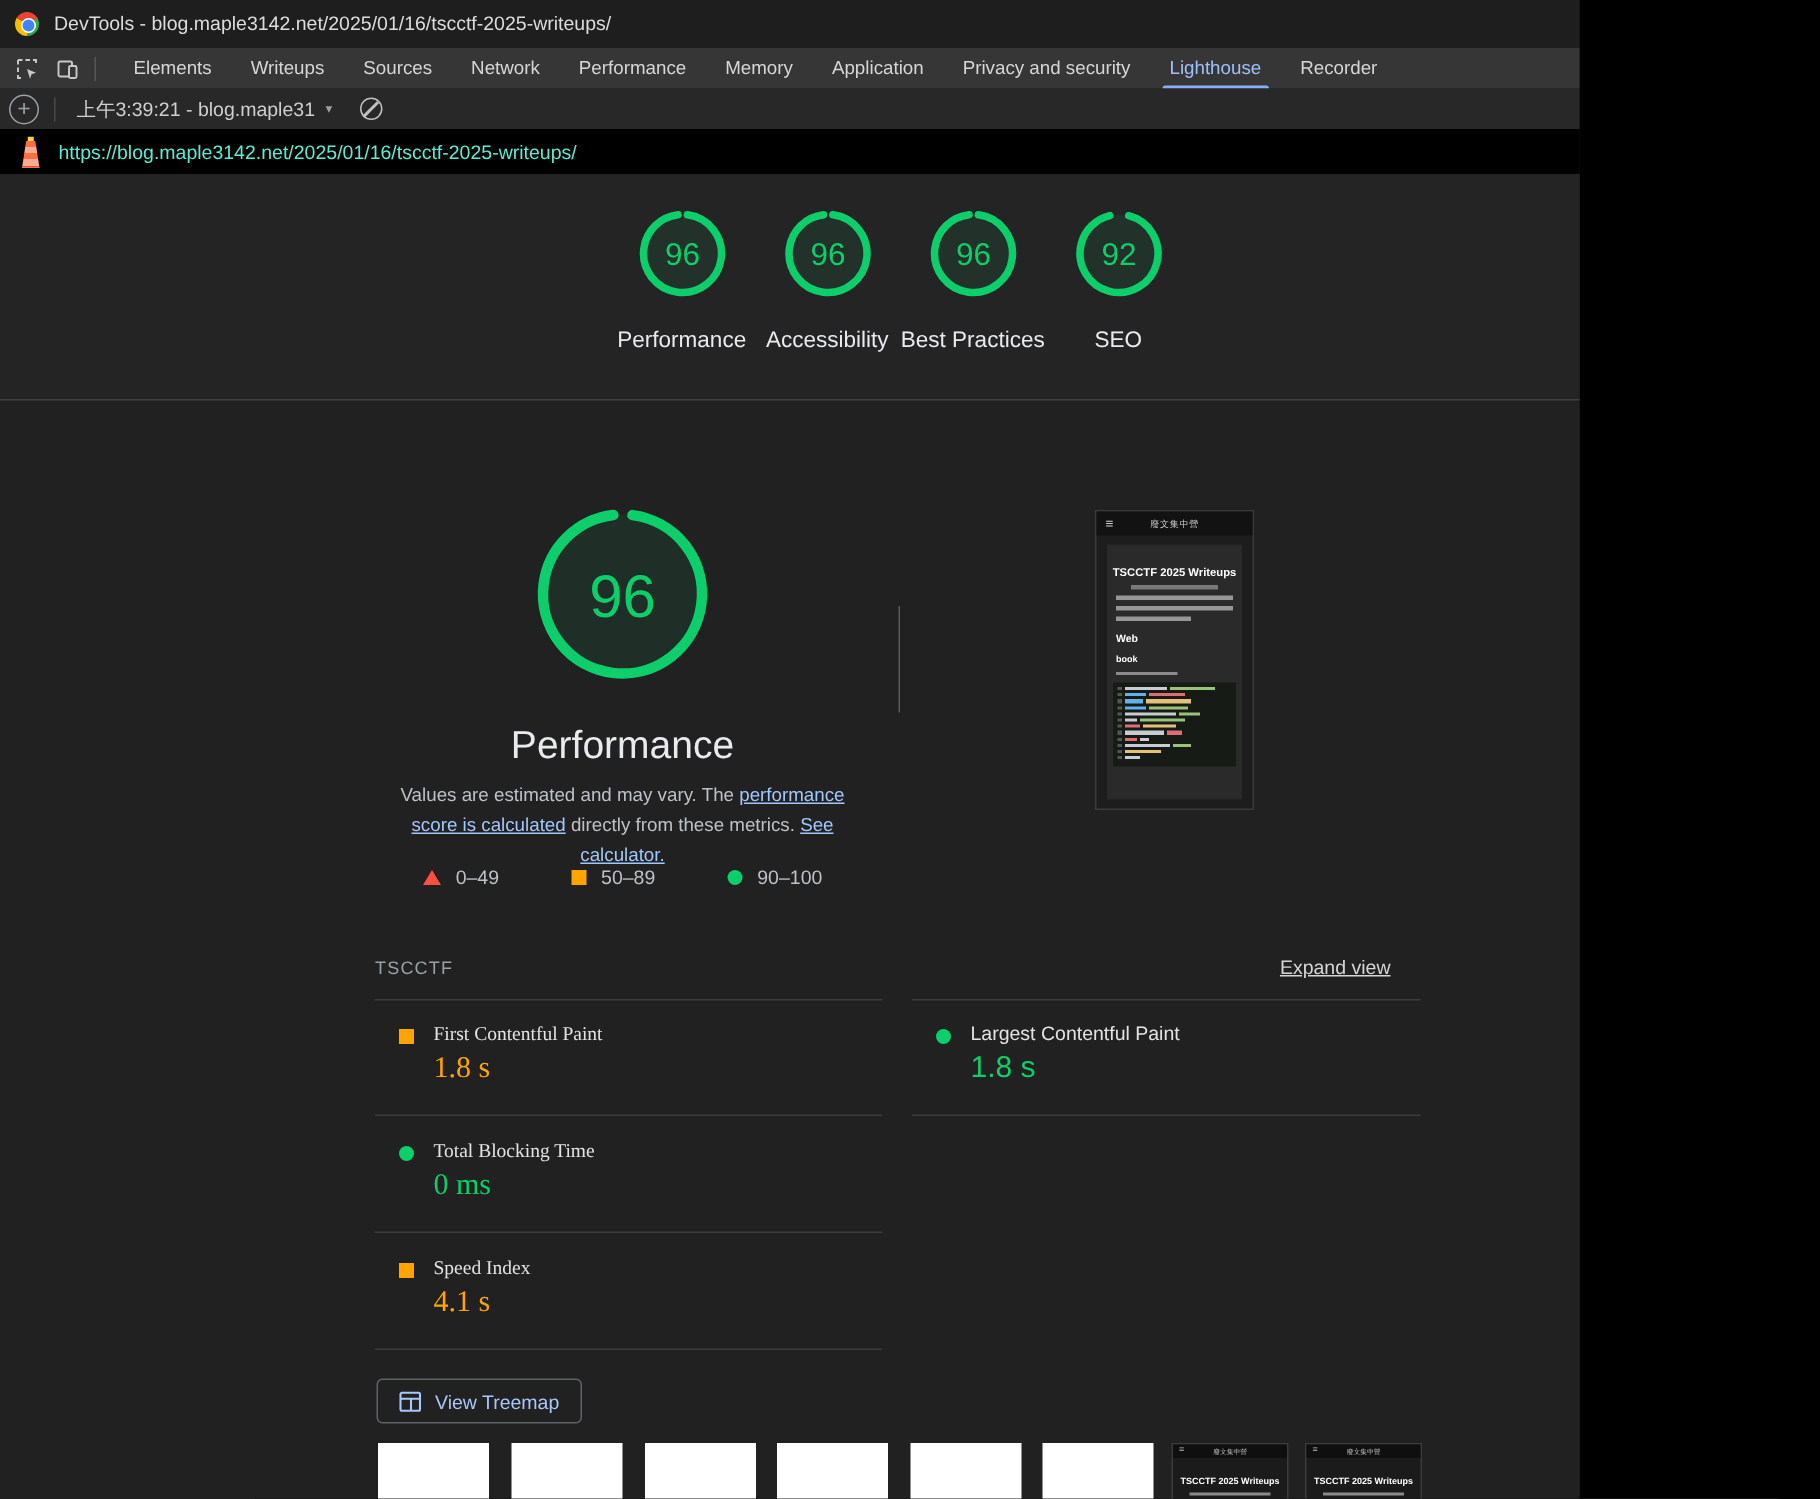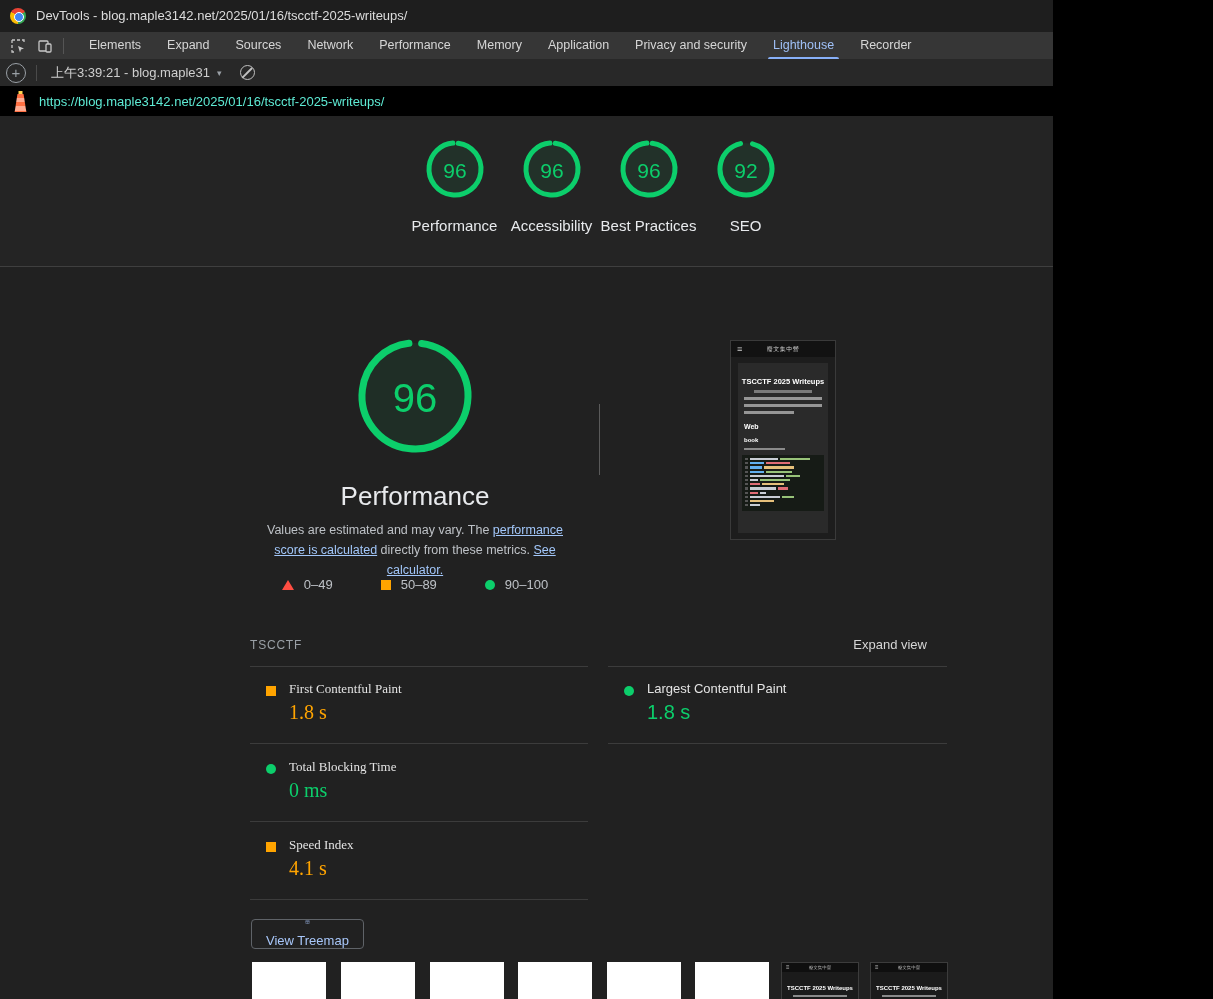--- a/index.html
+++ b/index.html
@@ -89,38 +89,38 @@
   .pv-h2 { margin:7px 0 0 6px; font-size:6px; font-weight:bold; color:#fff; }
   .pv-line { margin:5px 6px 0; height:2.5px; background:#8a8a8a; width:45%; }
   .pv-code { margin:5px 4px 0; padding:3px 3px; background:#161b16; }
   .pv-code .cl { display:flex; gap:2px; margin-bottom:2px; }
   .pv-code .cl i { display:block; height:2.2px; }
   .g { background:#98c379; } .yw { background:#e5c07b; } .rd { background:#e06c75; }
   .wh { background:#c8cdd4; } .bl { background:#61afef; } .nm { background:#555; width:3px; }
 
   
   .metrics-heading { position:absolute; left:250px; top:522px; font-size:12px; letter-spacing:0.8px; color:#9aa0a6; }
-  .expand-view { position:absolute; right:273px; top:521px; font-size:13px; color:#d6d6d6; }
+  .expand-view { position:absolute; right:273px; top:521px; font-size:13px; color:#d6d6d6;text-decoration:underline; }
   .mtopline { position:absolute; top:550px; height:1px; background:#3c3c3c; }
   .mtopline.left { left:250px; width:338px; }
   .mtopline.right { left:608px; width:339px; }
   .mcell { position:absolute; height:77px; border-bottom:1px solid #3c3c3c; }
   .mcell.colL { left:250px; width:338px;font-family:Liberation Serif, serif; }
   .mcell.colR { left:608px; width:339px; }
   .micon { position:absolute; left:16px; top:19px; width:10px; height:10px; background:#888; }
   .rating-average .micon { background:#ffa400; border-radius:0; }
   .rating-good .micon { background:#0cce6b; border-radius:50%; }
   .mname { position:absolute; left:39px; top:14px; font-size:13px; color:#e3e3e3; }
   .mvalue { position:absolute; left:39px; top:34px; font-size:20px; }
   .rating-average .mvalue { color:#ffa400; }
   .rating-good .mvalue { color:#0cce6b; }
 
   
   .treemap-btn { position:absolute; left:251px; top:803px; height:30px; display:inline-flex; align-items:center; gap:9px;
-    padding:0 14px; border:1px solid #5f6368; border-radius:4px; background:transparent; color:#a8c7fa; font-size:13px;flex-direction:column; }
+    padding:0 14px; border:1px solid #5f6368; border-radius:4px; background:transparent; color:#a8c7fa; font-size:13px; }
 
   
   .filmstrip { position:absolute; left:0; top:846px; width:1200px; height:60px; }
   .frame { position:absolute; top:0; height:60px; background:#fff; }
   .frame.w { width:74px; }
   .frame.dark { width:78px; background:#1b1b1b; border:1px solid #3c3c3c; }
   .mini-header { position:absolute; left:0; top:0; width:100%; height:9px; background:#0f0f0f; }
   .mini-burger { position:absolute; left:4px; top:1px; font-size:6px; line-height:7px; color:#bbb; }
   .mini-site { position:absolute; left:0; top:1.5px; width:100%; text-align:center; font-size:4.5px; color:#bbb; }
   .mini-title { position:absolute; left:0; top:22px; width:100%; text-align:center; font-size:6px; font-weight:bold; color:#fff; }
@@ -161,21 +161,21 @@
     </span>
     <span class="tool-icon">
       <svg class="icon-stroke" width="16" height="16" viewBox="0 0 16 16">
         <rect x="2" y="3" width="9" height="10" rx="1"></rect>
         <rect x="9" y="6" width="5" height="8" rx="1" fill="#363636"></rect>
       </svg>
     </span>
     <span class="tb-sep"></span>
     <div class="tabs">
       <span class="tab">Elements</span>
-      <span class="tab">Expand</span>
+      <span class="tab">Writeups</span>
       <span class="tab">Sources</span>
       <span class="tab">Network</span>
       <span class="tab">Performance</span>
       <span class="tab">Memory</span>
       <span class="tab">Application</span>
       <span class="tab">Privacy and security</span>
       <span class="tab selected">Lighthouse</span>
       <span class="tab">Recorder</span>
     </div>
     <div class="tabbar-right">

